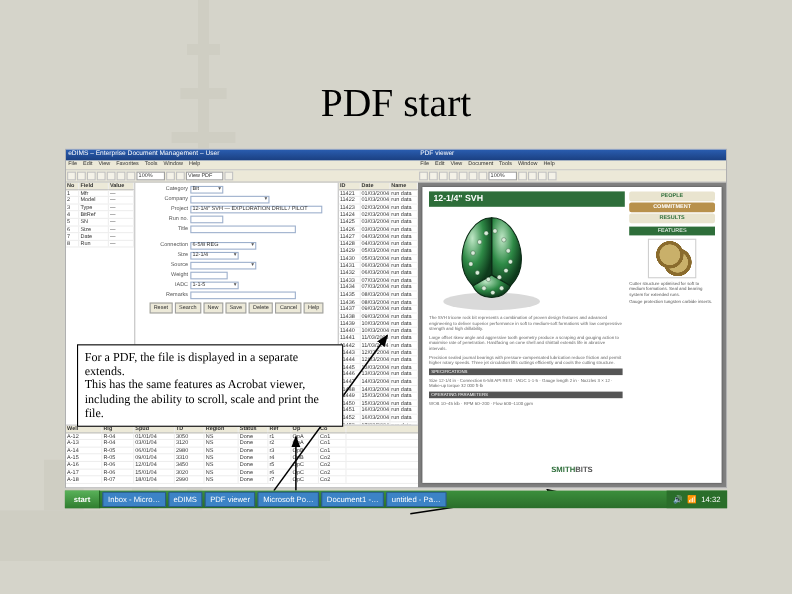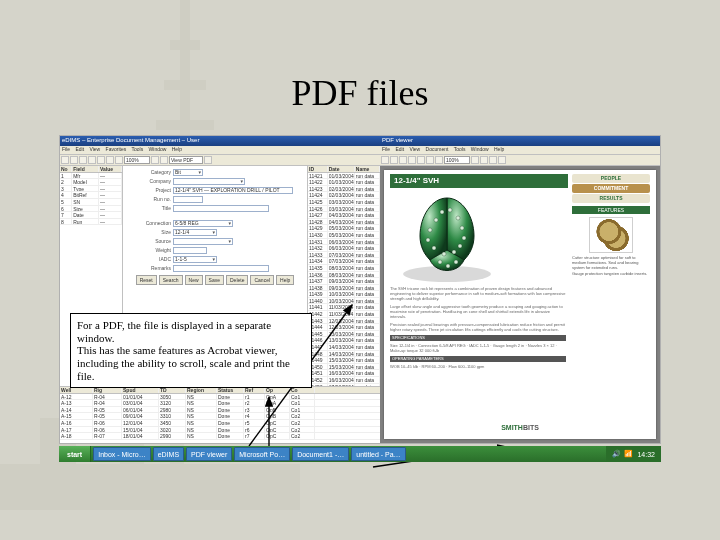--- a/index.html
+++ b/index.html
@@ -62,21 +62,21 @@
   <div style="left:16px;top:120px;width:58px;height:10px"></div>
 </div>
 <div class="watermark wm-ship">
   <div style="left:0;bottom:0;width:300px;height:46px"></div>
   <div style="left:40px;bottom:46px;width:36px;height:46px"></div>
   <div style="left:120px;bottom:46px;width:24px;height:84px"></div>
   <div style="left:112px;bottom:86px;width:40px;height:6px"></div>
   <div style="left:170px;bottom:46px;width:14px;height:24px"></div>
 </div>
 
-<div class="slide-title">PDF files</div>
+<div class="slide-title">PDF start</div>
 
 <div class="panel">
 
   <div class="app-left">
     <div class="titlebar">eDIMS – Enterprise Document Management – User</div>
     <div class="menubar">
       <span>File</span>
       <span>Edit</span>
       <span>View</span>
       <span>Favorites</span>
@@ -568,21 +568,21 @@
           <path d="M0,0 L8,3 L0,6 Z" fill="#000"></path>
         </marker>
       </defs>
     <line x1="150" y1="175" x2="150" y2="126" stroke="#000" stroke-width="1.4" marker-end="url(#ah)"></line>
     <line x1="130" y1="175" x2="233" y2="34" stroke="#000" stroke-width="1.4" marker-end="url(#ah)"></line>
     <line x1="254" y1="196" x2="388" y2="176" stroke="#000" stroke-width="1.4" marker-end="url(#ah)"></line>
   </svg>
 </div>
 
 <div class="callout">
-  <span style="white-space: pre-line;">For a PDF, the file is displayed in a separate window.
+  <span style="white-space: pre-line;">For a PDF, the file is displayed in a separate extends.
 This has the same features as Acrobat viewer, including the ability to scroll, scale and print the file.</span>
 </div>
 
 <div class="taskbar">
   <div class="start">start</div>
   <div id="tbitems" style="display:flex;align-items:center">
       <div class="titem">Inbox - Micro…</div>
       <div class="titem">eDIMS</div>
       <div class="titem">PDF viewer</div>
       <div class="titem">Microsoft Po…</div>

